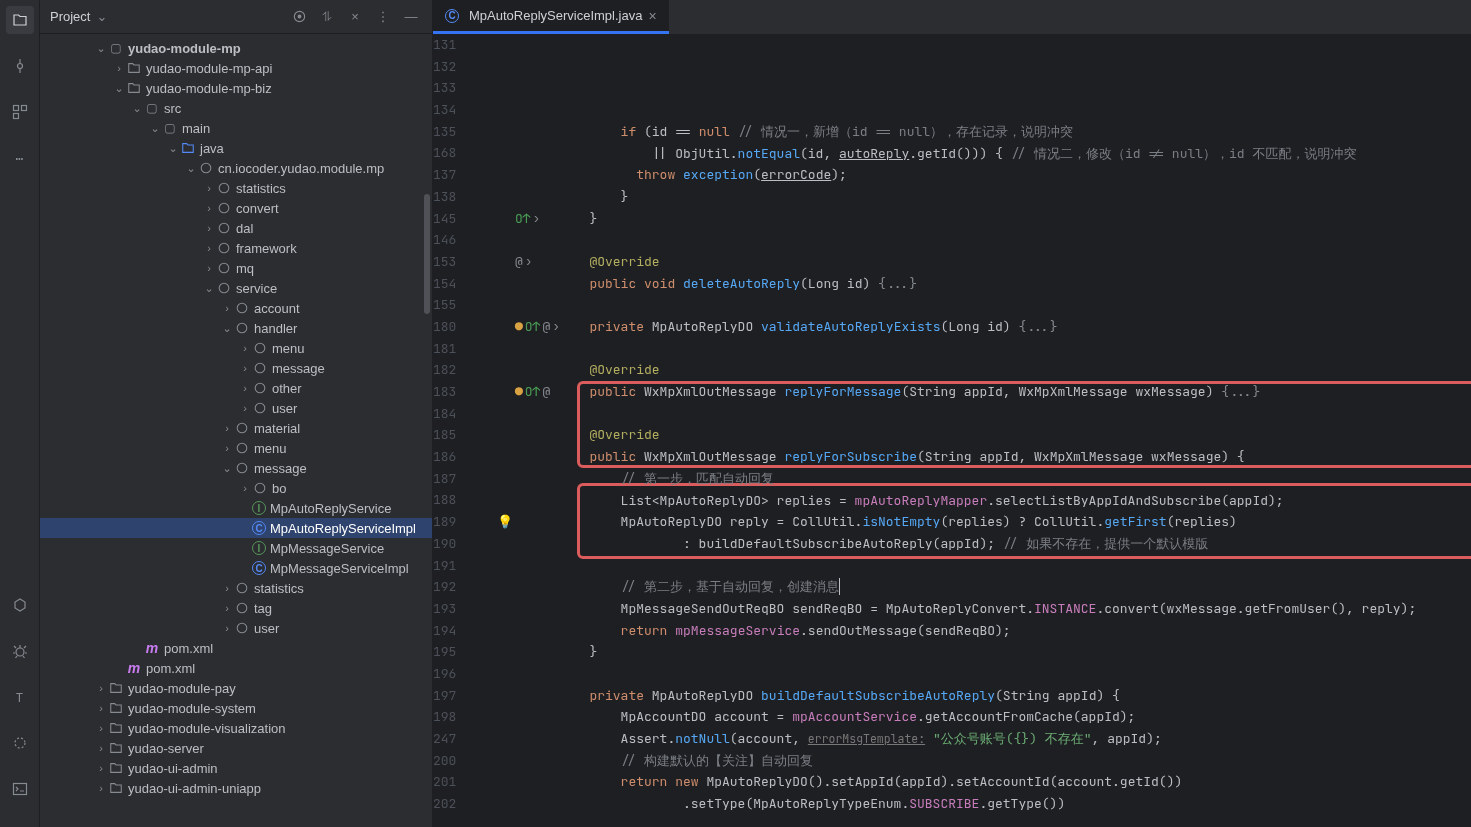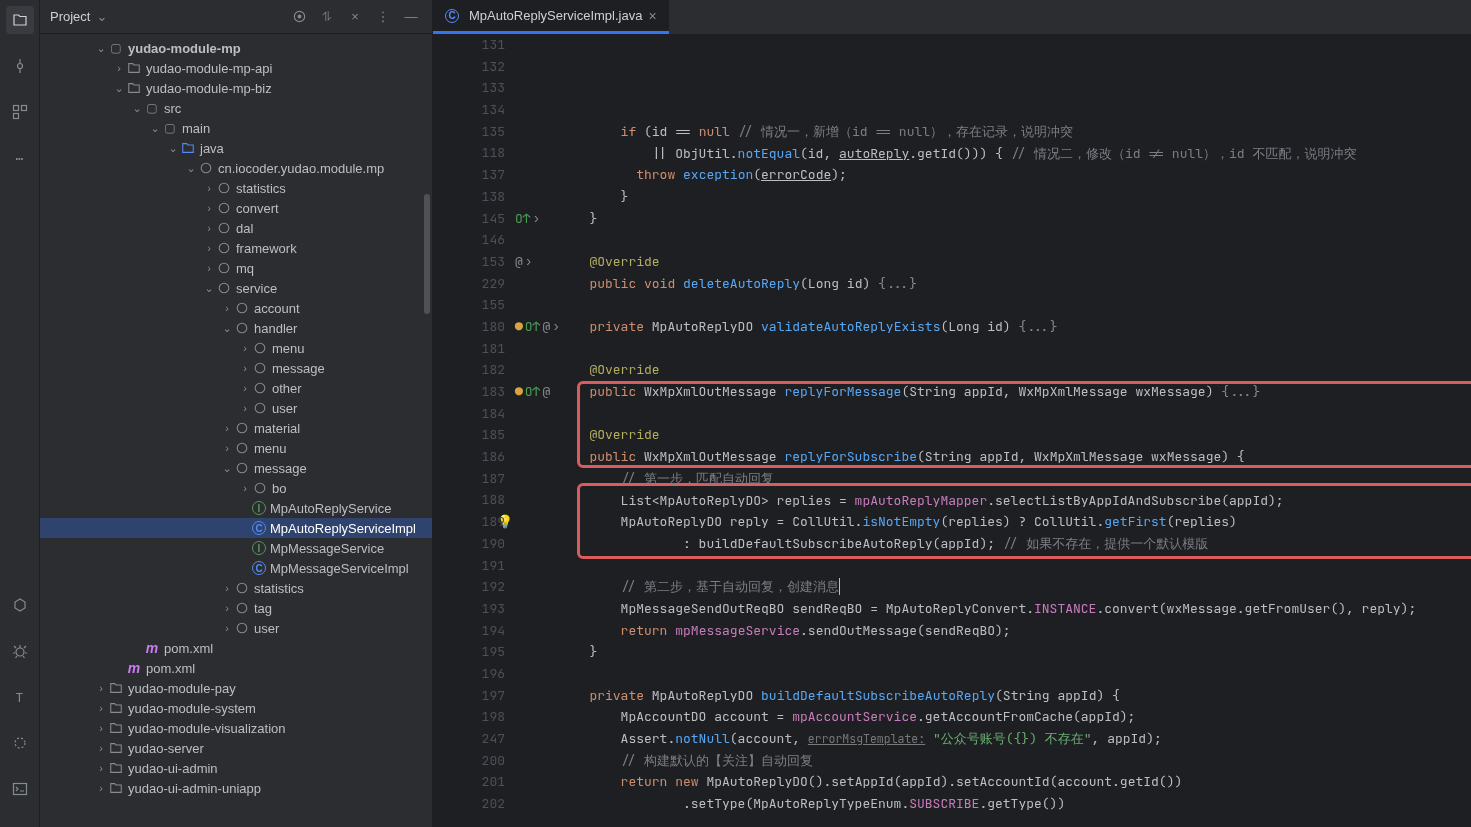--- a/index.html
+++ b/index.html
@@ -28,21 +28,21 @@
 .ico-pkg { color:#868a91; }
 .ico-interface { color:#57965c; border:1px solid #57965c; border-radius:8px; width:14px; height:14px; font-size:10px; font-weight:bold; }
 .ico-class { color:#548af7; border:1px solid #548af7; border-radius:8px; width:14px; height:14px; font-size:10px; font-weight:bold; }
 .ico-xml { color:#c97cf0; font-weight:bold; font-style:italic; font-size:14px; }
 .ico-jfile { color:#548af7; }
 .editor { flex:1; display:flex; flex-direction:column; background:#1e1f22; min-width:0; border-left:1px solid #1e1f22; }
 .tabs { height:34px; background:#2b2d30; display:flex; align-items:stretch; }
 .tab { display:flex; align-items:center; gap:6px; padding:0 12px; color:#ced0d6; font-family:-apple-system,sans-serif; border-bottom:3px solid #3574f0; background:#1e1f22; }
 .tab .close { color:#868a91; font-size:14px; }
 .code-area { flex:1; display:flex; overflow:hidden; position:relative; }
-.gutter { width:80px; background:#1e1f22; color:#4b5059; text-align:right; padding-right:8px; font-size:13px; line-height:21.7px; user-select:none; }
+.gutter { width:80px; background:#1e1f22; color:#4b5059; text-align:left; padding-right:8px; font-size:13px; line-height:21.7px; user-select:none; }
 .gutter .gline { height:21.7px; position:relative; }
 .gmark { position:absolute; display:flex; gap:2px; align-items:center; }
 .gm-override { color:#499c54; }
 .gm-yellow { color:#d9a343; }
 .gm-at { color:#868a91; }
 .gm-arrow { color:#868a91; }
 .bulb { color:#d9a343; }
 .code { flex:1; font-size:13px; line-height:21.7px; white-space:pre; padding-left:14px; position:relative; }
 .kw { color:#cf8e6d; }
 .str { color:#6aab73; }
@@ -480,33 +480,33 @@
         <span class="close">×</span>
       </div>
     </div>
     <div class="code-area">
       <div class="gutter" id="gutter">
           <div class="gline">131</div>
           <div class="gline">132</div>
           <div class="gline">133</div>
           <div class="gline">134</div>
           <div class="gline">135</div>
-          <div class="gline">118</div>
+          <div class="gline">168</div>
           <div class="gline">137</div>
           <div class="gline">138<span class="gmark" style="left:82px">
               <span class="gm-override">O↑</span>
               <span class="gm-arrow">›</span>
             </span></div>
           <div class="gline">145</div>
           <div class="gline">146<span class="gmark" style="left:82px">
               <span class="gm-at">@</span>
               <span class="gm-arrow">›</span>
             </span></div>
           <div class="gline">153</div>
-          <div class="gline">229</div>
+          <div class="gline">154</div>
           <div class="gline">155<span class="gmark" style="left:82px">
               <span class="gm-yellow">●</span>
               <span class="gm-override">O↑</span>
               <span class="gm-at">@</span>
               <span class="gm-arrow">›</span>
             </span></div>
           <div class="gline">180</div>
           <div class="gline">181</div>
           <div class="gline">182<span class="gmark" style="left:82px">
               <span class="gm-yellow">●</span>

